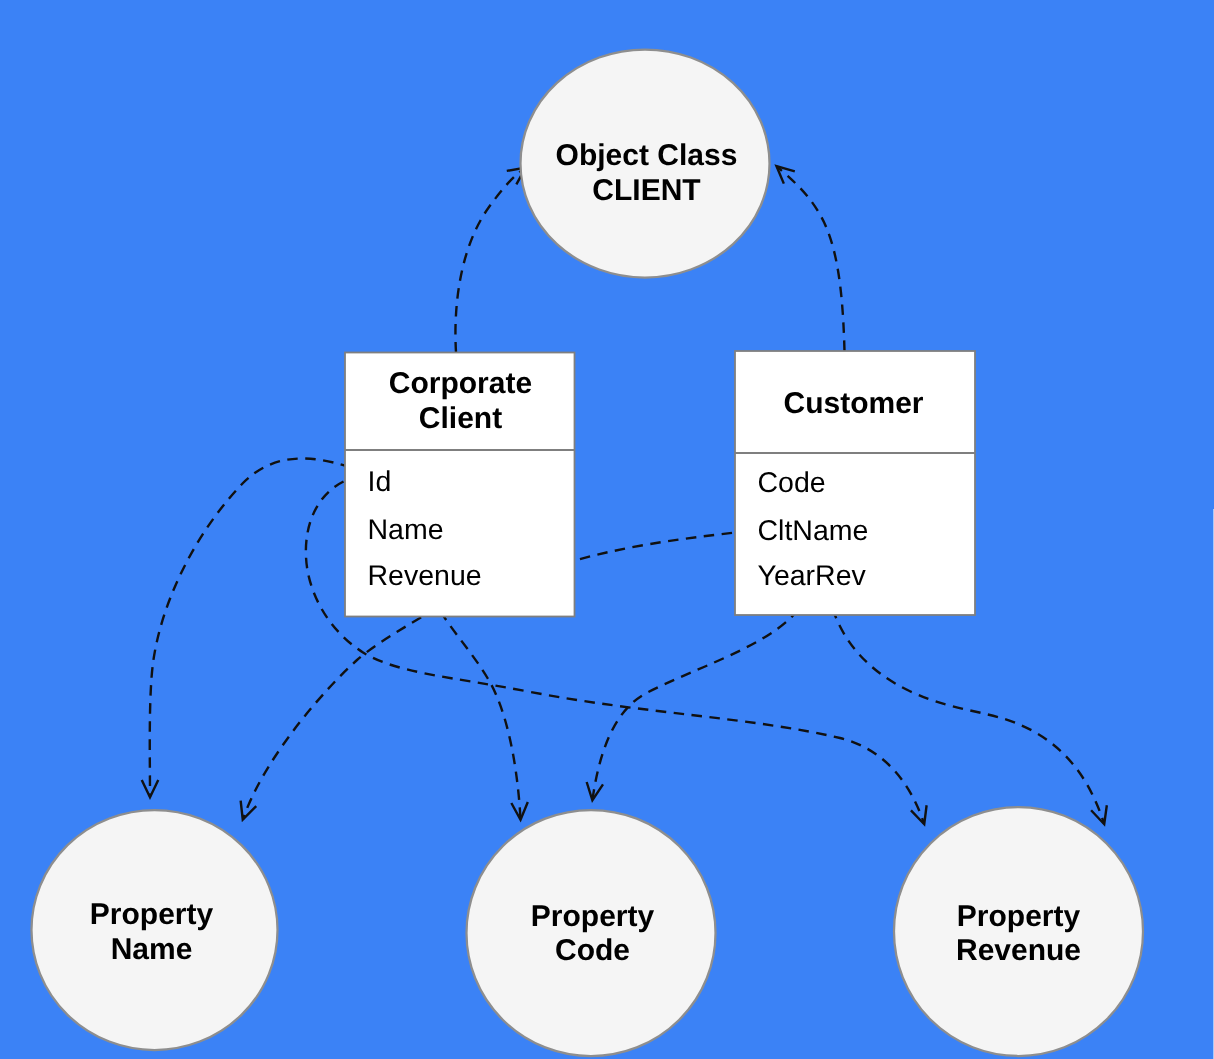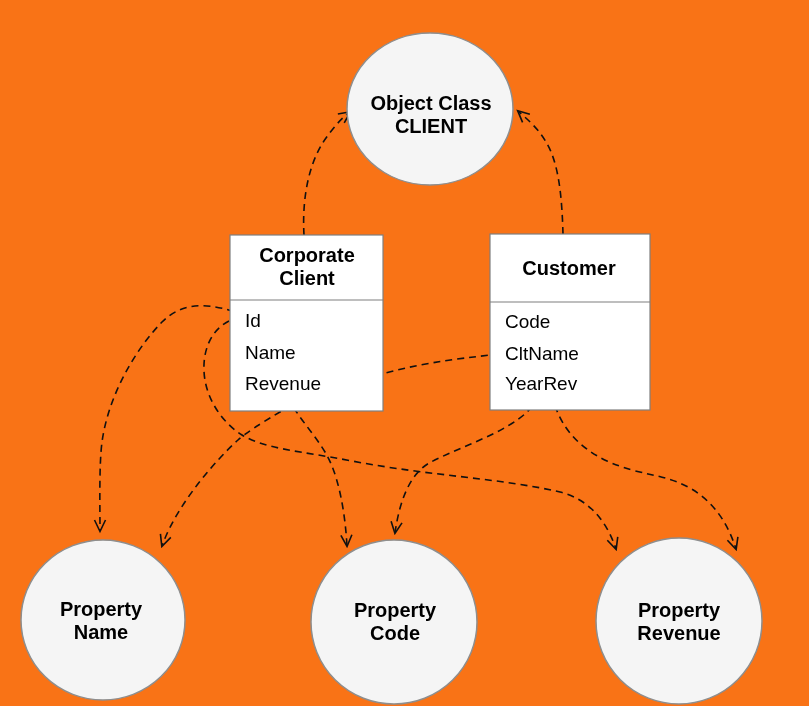--- a/index.html
+++ b/index.html
@@ -5,21 +5,21 @@
   html, body {
     margin: 0;
     padding: 0;
     background: #ffffff;
     font-family: "Liberation Sans", sans-serif;
   }
   .stage {
     position: relative;
     width: 809px;
     height: 706px;
-    background: #f97316;
+    background: #3b82f6;
     overflow: hidden;
   }
   svg { display: block; }
   .connector {
     fill: none;
     stroke: #111111;
     stroke-width: 1.6;
     stroke-dasharray: 7 5;
     marker-end: url(#arrowhead);
   }

